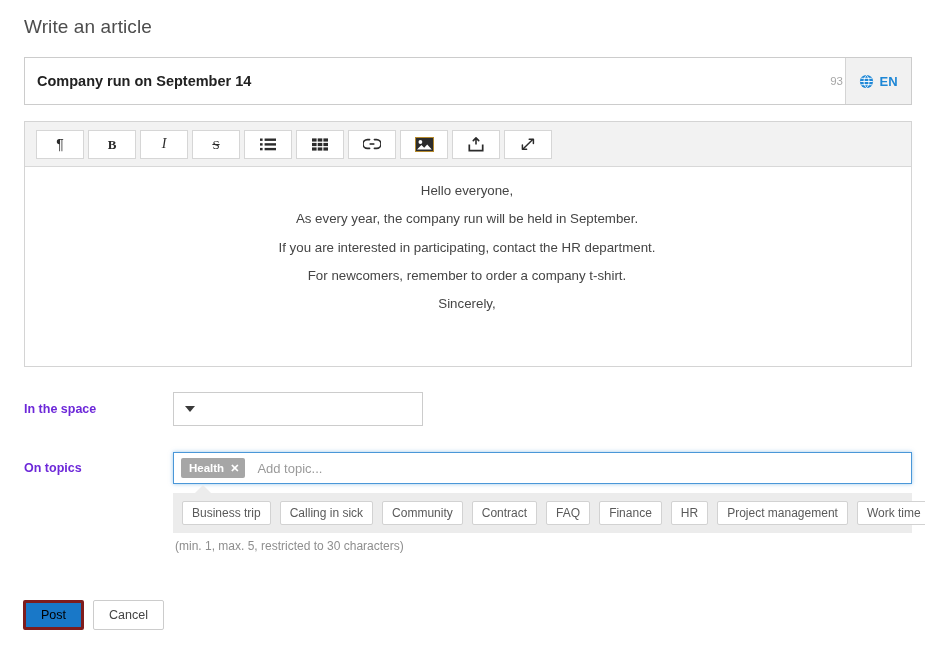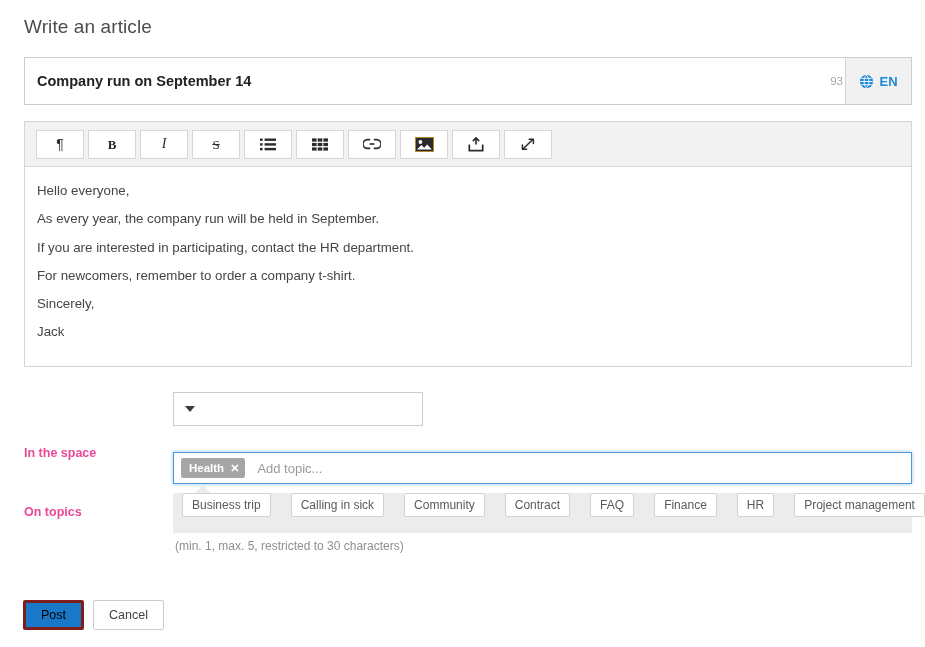--- a/index.html
+++ b/index.html
@@ -115,36 +115,36 @@
   .tb-btn svg { display: block; }
   .tb-b { font-weight: bold; font-size: 13px; font-family: "Liberation Serif", serif;}
   .tb-i { font-style: italic; font-size: 14px; font-family: "Liberation Serif", serif;}
   .tb-p { font-size: 14px; }
   .tb-s { font-size: 13px; text-decoration: line-through; font-family:"Liberation Serif", serif;}
 
   .editor-body {
     padding: 16px 14px 10px 12px;
     height: 199px;
     overflow: hidden;
+    text-align: center;
   }
   .editor-body p {
     margin: 0 0 13px 0;
     font-size: 13.3px;
     color: #454545;
     line-height: 1.15;
   }
 
   
   .form-label {
     position: absolute;
     left: 24px;
     font-size: 12.5px;
     font-weight: bold;
-    color: #ec4899;
-    margin-top: 44px;
+    color: #6d28d9;
   }
   #lbl-space { top: 402px; }
   #lbl-topics { top: 461px; }
 
   .select-wrap {
     position: absolute;
     left: 173px;
     top: 392px;
     width: 250px;
     height: 34px;
@@ -209,23 +209,23 @@
   }
 
   .suggest-panel {
     position: absolute;
     left: 173px;
     top: 493px;
     width: 739px;
     height: 40px;
     background: #ececec;
     display: flex;
-    align-items: flex-start;
+    align-items: center;
     padding-left: 9px;
-    gap: 20px;
+    gap: 9px;
   }
   .suggest-arrow {
     position: absolute;
     left: 194px;
     top: 485px;
     width: 0; height: 0;
     border-left: 9px solid transparent;
     border-right: 9px solid transparent;
     border-bottom: 9px solid #ececec;
   }
@@ -392,21 +392,20 @@
     </div>
 
   </div>
 
   <div class="editor-body">
     <p>Hello everyone,</p>
     <p>As every year, the company run will be held in September.</p>
     <p>If you are interested in participating, contact the HR department.</p>
     <p>For newcomers, remember to order a company t-shirt.</p>
     <p>Sincerely,</p>
-    <p>Jack</p>
   </div>
 </div>
 
 <div class="form-label" id="lbl-space">In the space</div>
 <div class="select-wrap">
   <span class="caret-down"></span>
 </div>
 
 <div class="form-label" id="lbl-topics">On topics</div>
 

